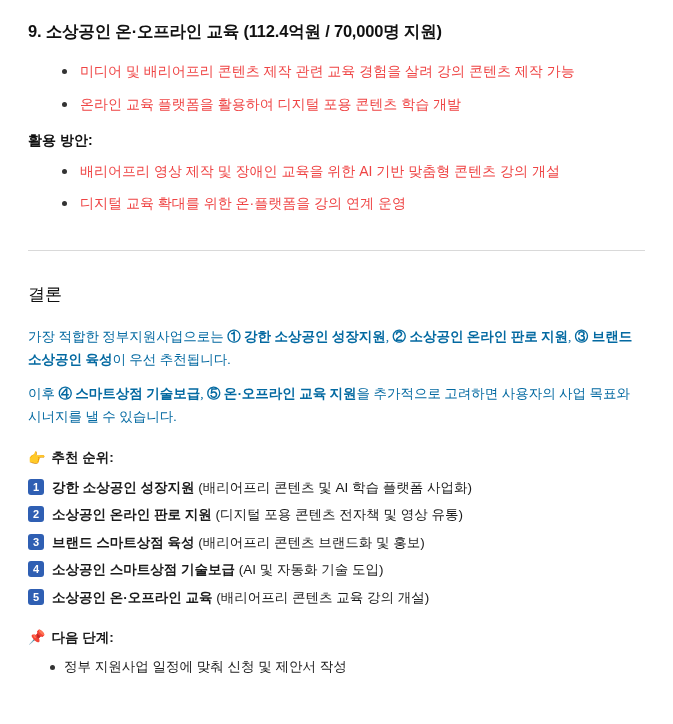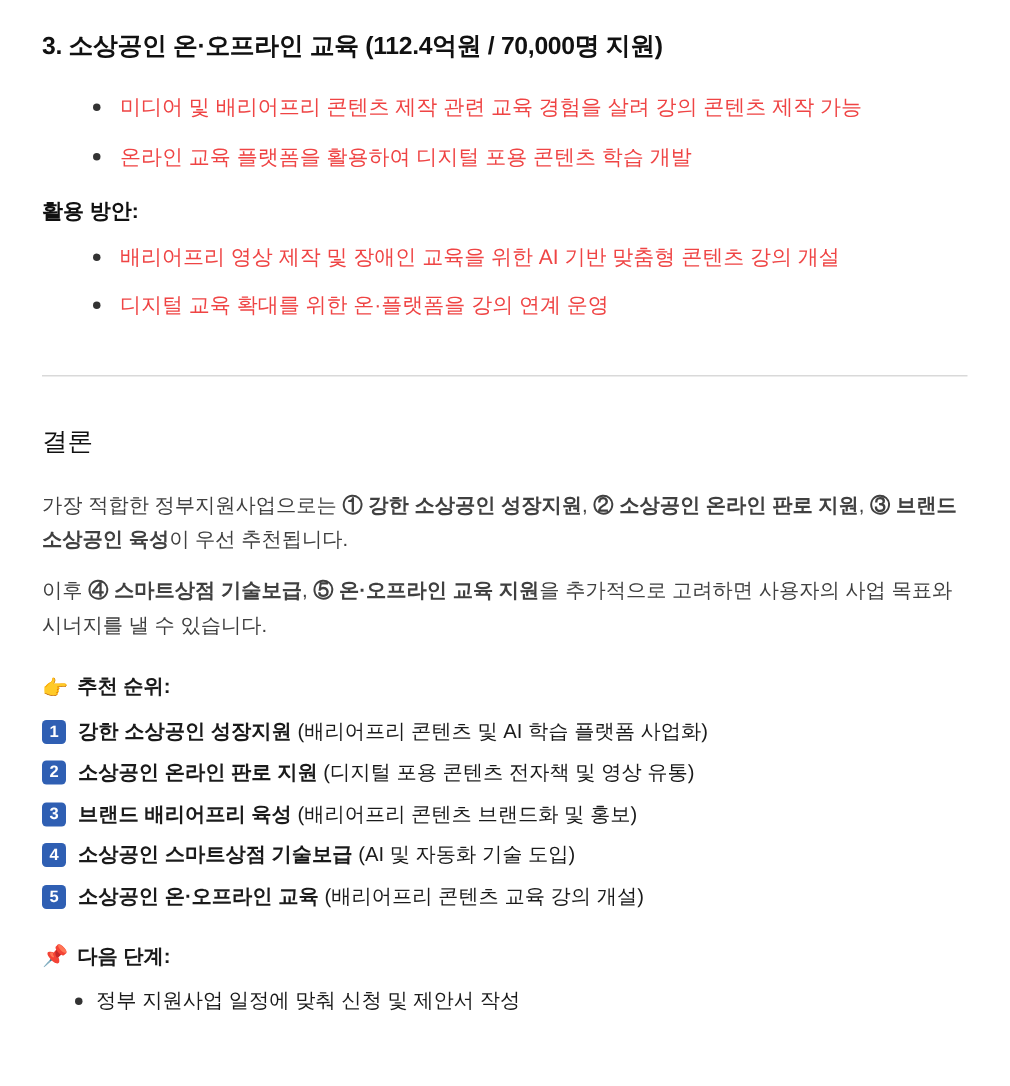--- a/index.html
+++ b/index.html
@@ -64,21 +64,22 @@
   h2.conclusion-title {
     font-size: 17px;
     font-weight: normal;
     margin: 0 0 16px 0;
     color: #111;
   }
   p.para {
     margin: 0 0 10px 0;
     font-size: 13.5px;
     line-height: 1.75;
-    color: #404040;
+    color: #0369a1;
+    font-family: Liberation Serif, serif;
   }
   p.para .b {
     font-weight: bold;
   }
   .list-head {
     font-size: 13.5px;
     font-weight: bold;
     margin: 18px 0 8px 0;
     display: flex;
     align-items: center;
@@ -141,21 +142,21 @@
     height: 5px;
     border-radius: 50%;
     background: #333;
   }
 </style>
 </head>
 <body>
 
 <div class="page">
 
-  <h2 class="section-title">3. 소상공인 온·오프라인 교육 (112.4억원 / 70,000명 지원)</h2>
+  <h2 class="section-title">9. 소상공인 온·오프라인 교육 (112.4억원 / 70,000명 지원)</h2>
 
   <ul class="bullets">
     <li>미디어 및 배리어프리 콘텐츠 제작 관련 교육 경험을 살려 강의 콘텐츠 제작 가능</li>
     <li>온라인 교육 플랫폼을 활용하여 디지털 포용 콘텐츠 학습 개발</li>
   </ul>
 
   <div class="sub-head">활용 방안:</div>
   <ul class="bullets">
     <li>배리어프리 영상 제작 및 장애인 교육을 위한 AI 기반 맞춤형 콘텐츠 강의 개설</li>
     <li>디지털 교육 확대를 위한 온·플랫폼을 강의 연계 운영</li>
@@ -182,21 +183,21 @@
     <li>
       <span class="num-badge">1</span>
       <span class="rank-text"><span class="b">강한 소상공인 성장지원</span> <span class="note">(배리어프리 콘텐츠 및 AI 학습 플랫폼 사업화)</span></span>
     </li>
     <li>
       <span class="num-badge">2</span>
       <span class="rank-text"><span class="b">소상공인 온라인 판로 지원</span> <span class="note">(디지털 포용 콘텐츠 전자책 및 영상 유통)</span></span>
     </li>
     <li>
       <span class="num-badge">3</span>
-      <span class="rank-text"><span class="b">브랜드 배리어프리 육성</span> <span class="note">(배리어프리 콘텐츠 브랜드화 및 홍보)</span></span>
+      <span class="rank-text"><span class="b">브랜드 스마트상점 육성</span> <span class="note">(배리어프리 콘텐츠 브랜드화 및 홍보)</span></span>
     </li>
     <li>
       <span class="num-badge">4</span>
       <span class="rank-text"><span class="b">소상공인 스마트상점 기술보급</span> <span class="note">(AI 및 자동화 기술 도입)</span></span>
     </li>
     <li>
       <span class="num-badge">5</span>
       <span class="rank-text"><span class="b">소상공인 온·오프라인 교육</span> <span class="note">(배리어프리 콘텐츠 교육 강의 개설)</span></span>
     </li>
   </ol>

